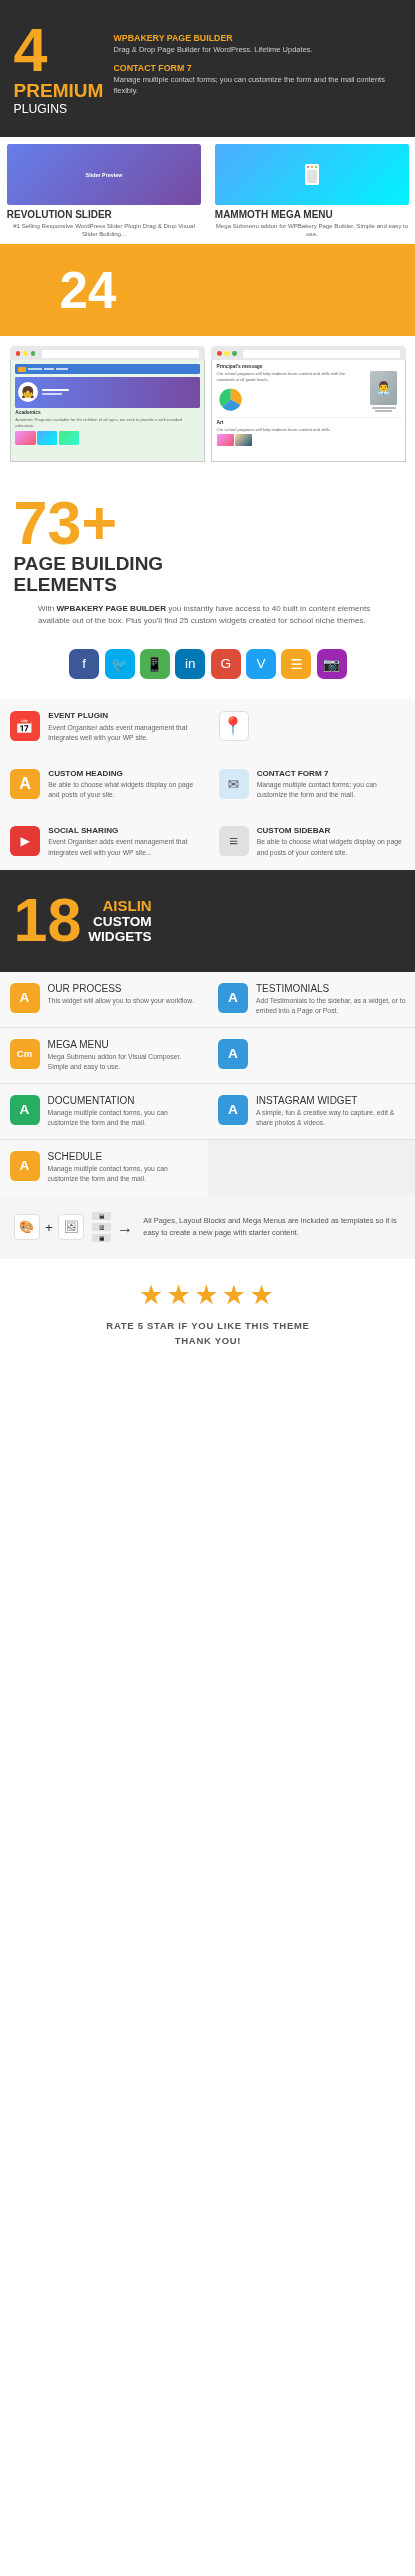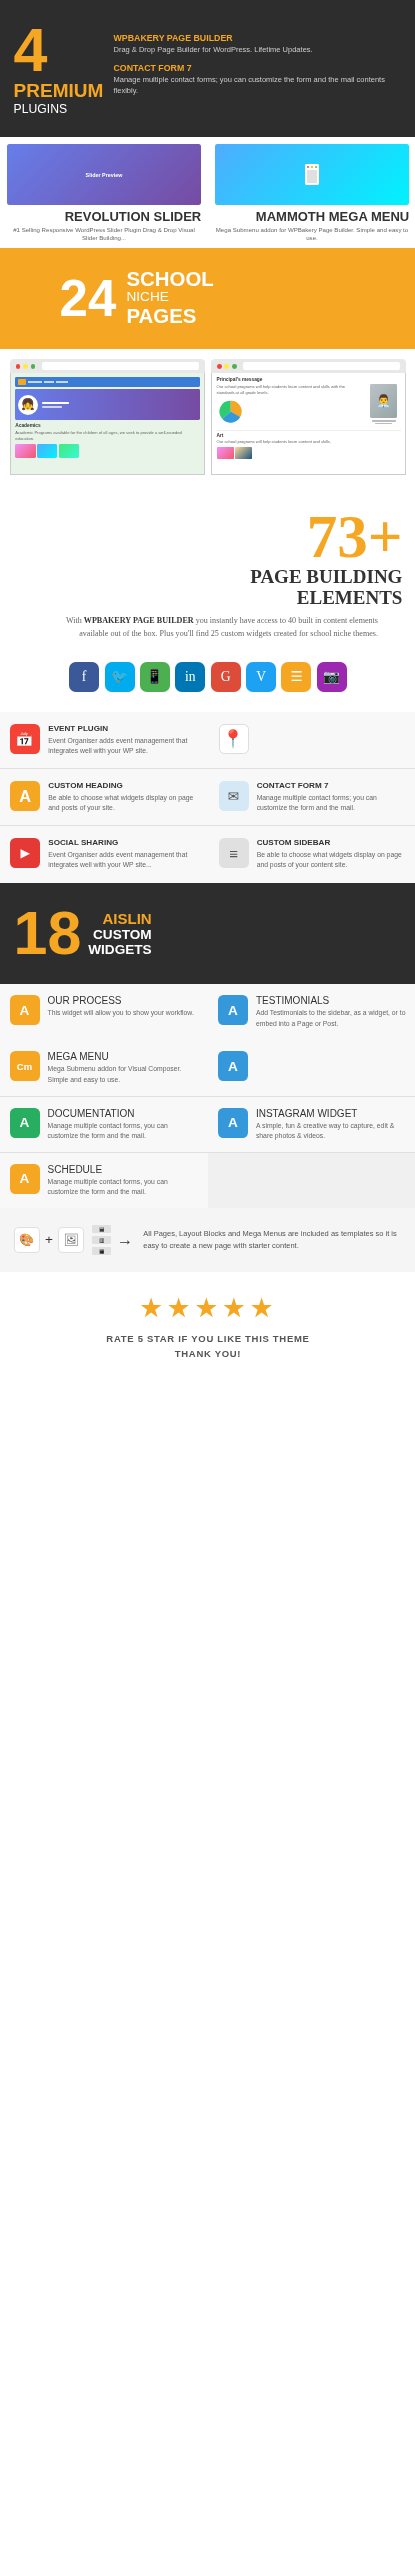--- a/index.html
+++ b/index.html
@@ -70,23 +70,23 @@
       width: 100%;
       height: 61px;
       background: #e8e8e8;
       border-radius: 2px;
       display: flex;
       align-items: center;
       justify-content: center;
       overflow: hidden;
     }
     .plugin-label {
-      font-size: 13px;
+      font-size: 10px;
       font-weight: 700;
-      text-align: right;
+      text-align: left;
       text-transform: uppercase;
       color: #333;
       padding: 4.1px 0 1.4px;
     }
     .plugin-sublabel {
       font-size: 6.1px;
       color: #666;
       text-align: center;
       line-height: 1.3;
     }
@@ -128,22 +128,21 @@
       background: #fff;
       padding: 10.2px;
       display: flex;
       gap: 6.8px;
     }
 
     
     .elements-section {
       background: #fff;
       padding: 20.4px 13.6px 6.8px;
-      text-align: right;
-      font-family: Liberation Serif, serif;
+      text-align: left;
     }
     .elements-number {
       font-size: 61px;
       font-weight: 900;
       color: #f5a623;
       line-height: 1;
     }
     .elements-title {
       font-size: 19px;
       font-weight: 900;
@@ -460,25 +459,20 @@
         </span>
       </div>
     </div>
     <div class="plugin-label">MAMMOTH MEGA MENU</div>
     <div class="plugin-sublabel">Mega Submenu addon for WPBakery Page Builder. Simple and easy to use.</div>
   </div>
 </div>
 
 <div class="school-niche">
   <div class="big-number-school">24</div>
-  <div class="school-text">
-    <div class="line1">SCHOOL</div>
-    <div class="line2">NICHE</div>
-    <div class="line3">PAGES</div>
-  </div>
 </div>
 
 <div class="school-preview">
 
   <div style="flex:1;">
     <div class="browser-chrome">
       <div class="dot r"></div>
       <div class="dot y"></div>
       <div class="dot g"></div>
       <div class="url-bar"></div>

